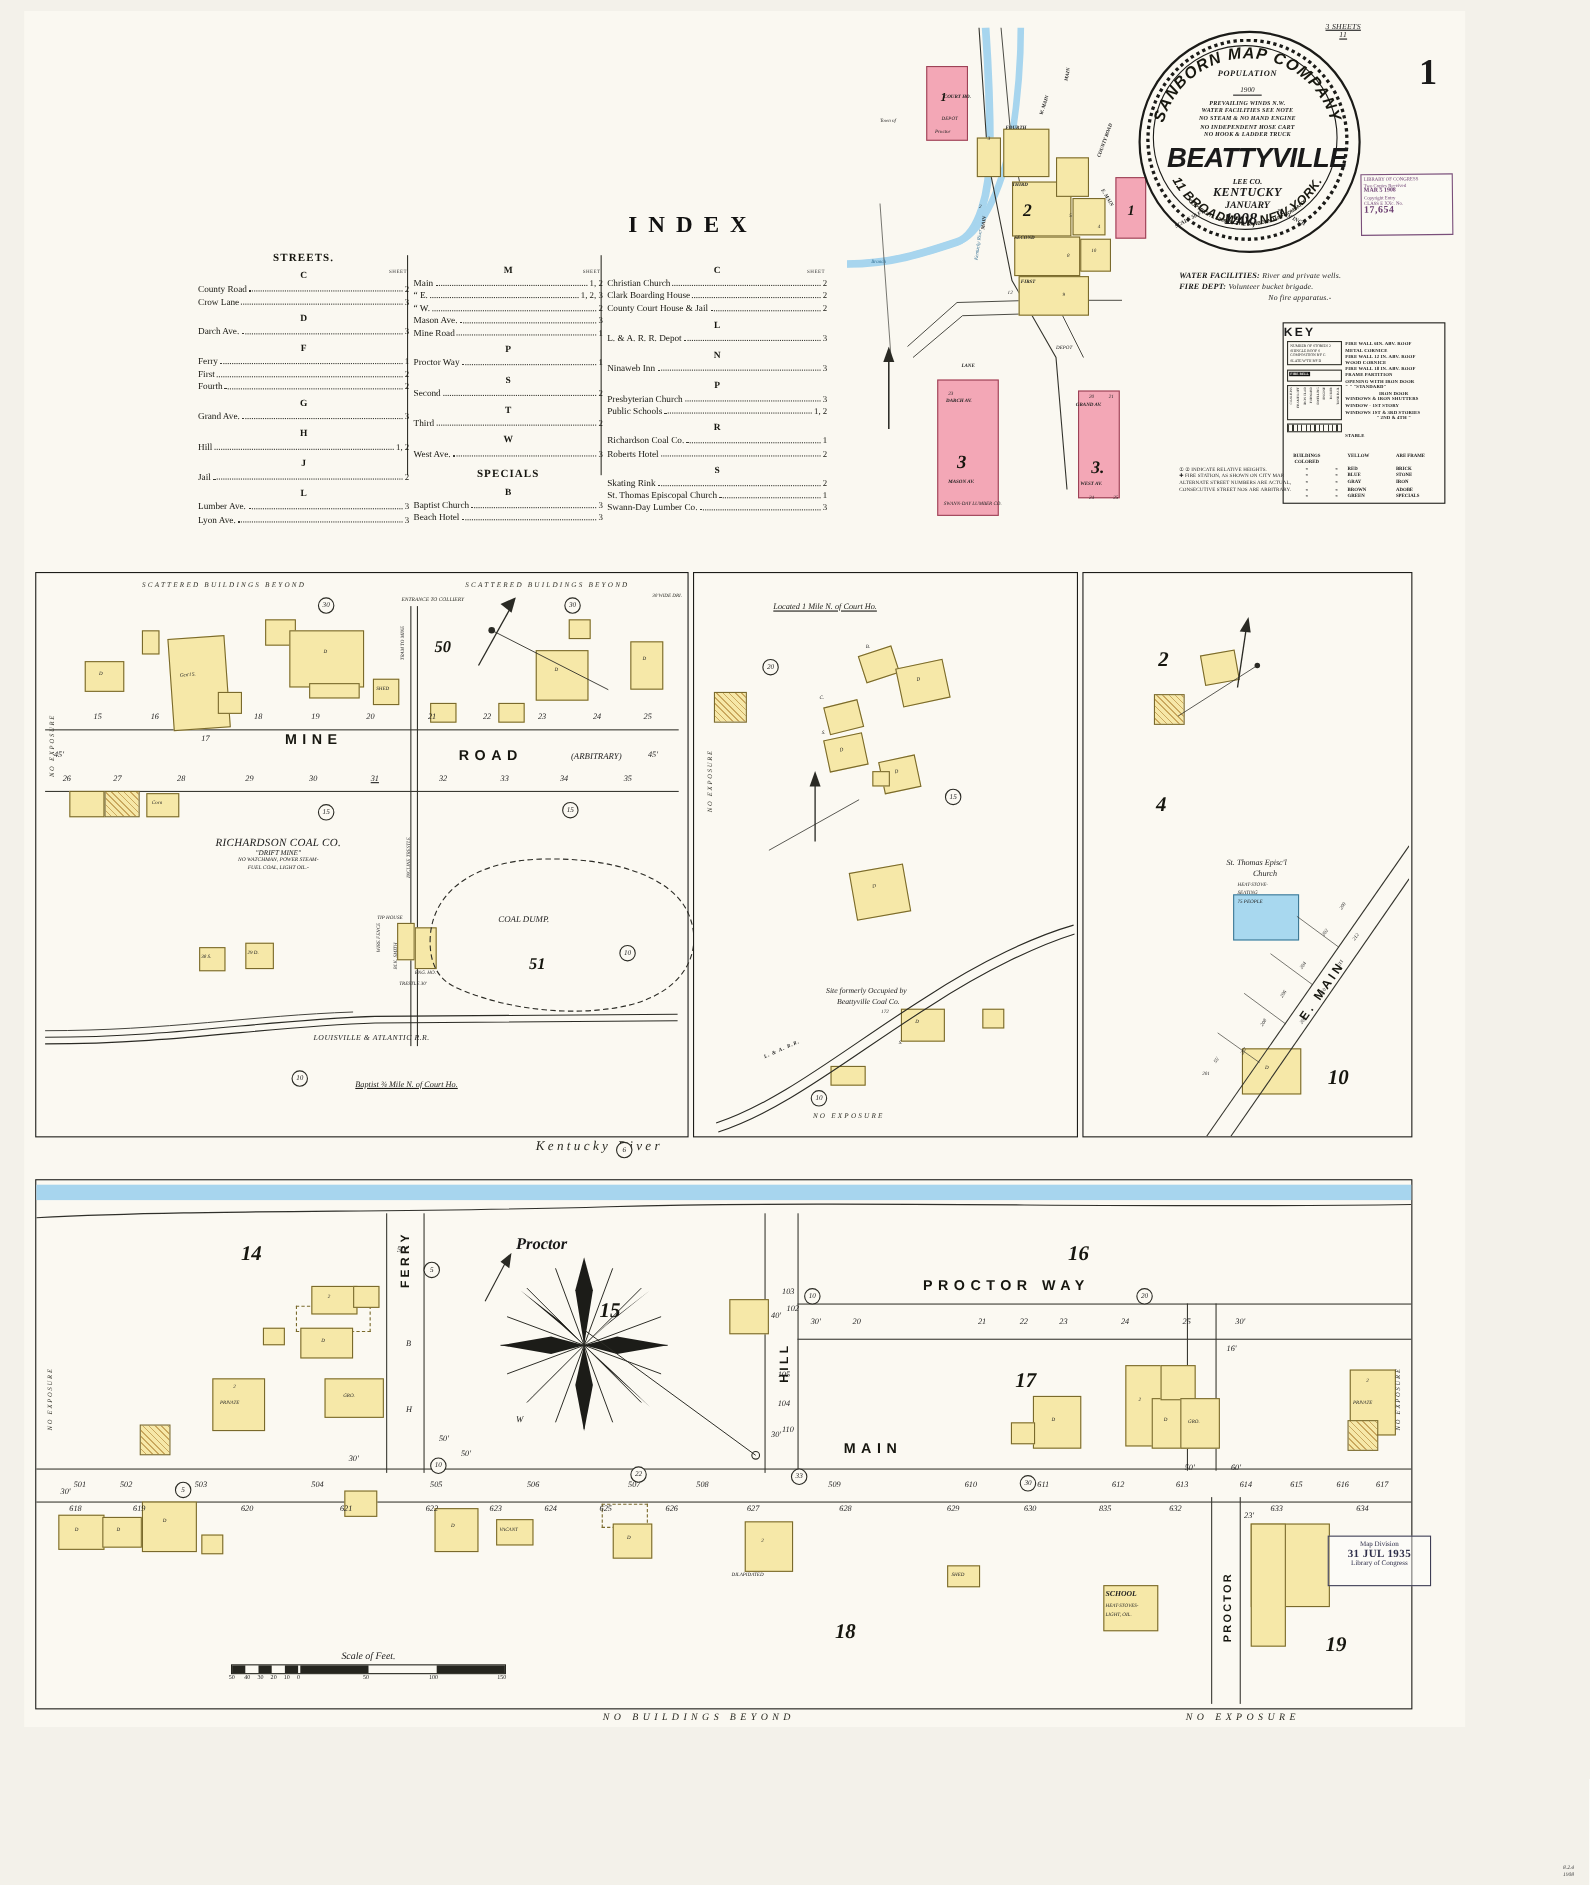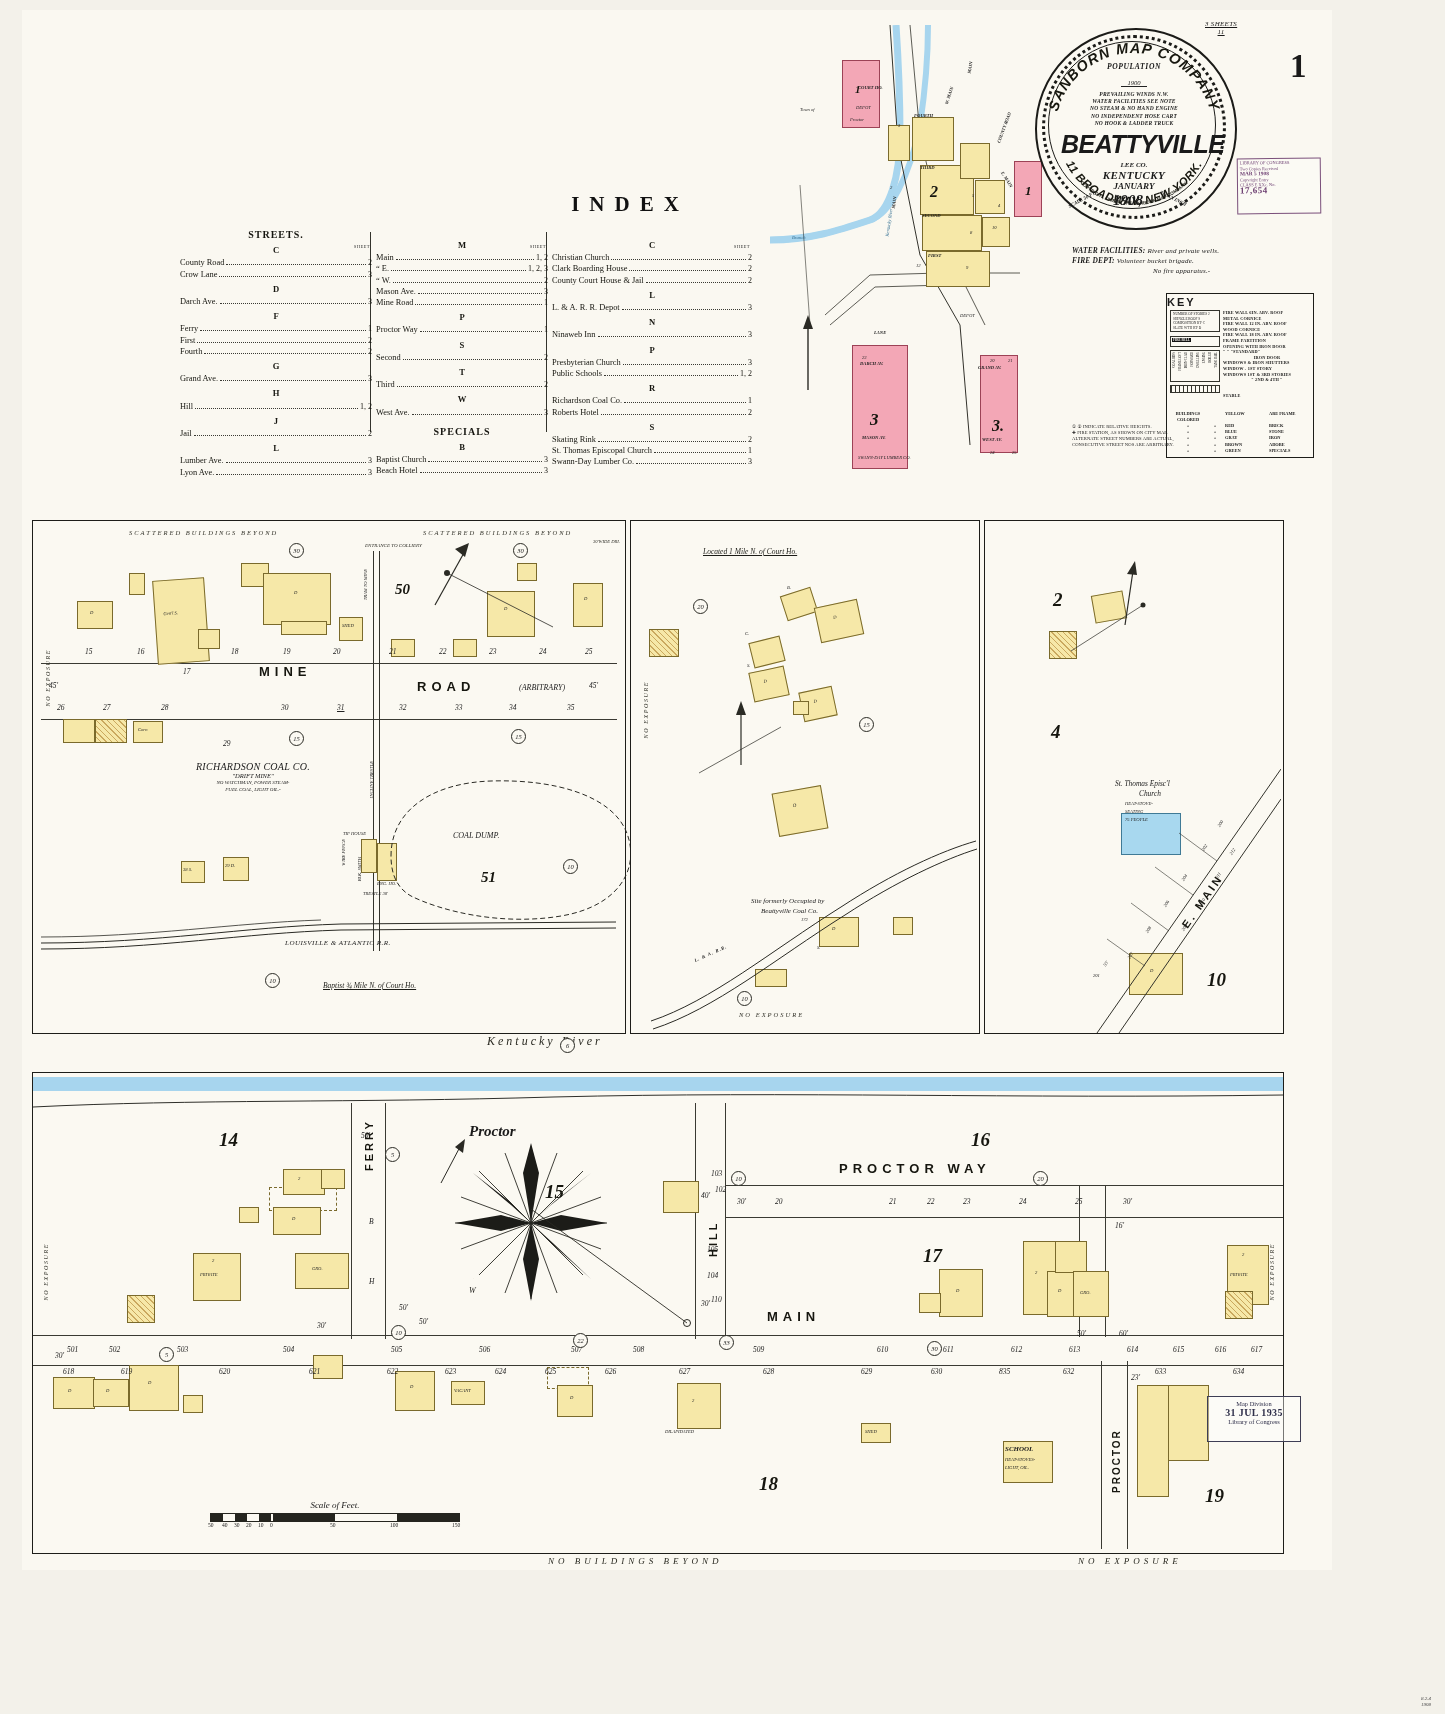--- a/index.html
+++ b/index.html
@@ -727,21 +727,21 @@
     <div class="lbl num" style="left:300px;top:126px;">20</div>
     <div class="lbl num" style="left:356px;top:126px;">21</div>
     <div class="lbl num" style="left:406px;top:126px;">22</div>
     <div class="lbl num" style="left:456px;top:126px;">23</div>
     <div class="lbl num" style="left:506px;top:126px;">24</div>
     <div class="lbl num" style="left:552px;top:126px;">25</div>
 
     <div class="lbl num" style="left:24px;top:182px;">26</div>
     <div class="lbl num" style="left:70px;top:182px;">27</div>
     <div class="lbl num" style="left:128px;top:182px;">28</div>
-    <div class="lbl num" style="left:190px;top:182px;margin-top:36px;">29</div>
+    <div class="lbl num" style="left:190px;top:182px;">29</div>
     <div class="lbl num" style="left:248px;top:182px;">30</div>
     <div class="lbl num" style="left:304px;top:182px;text-decoration:underline;">31</div>
     <div class="lbl num" style="left:366px;top:182px;">32</div>
     <div class="lbl num" style="left:422px;top:182px;">33</div>
     <div class="lbl num" style="left:476px;top:182px;">34</div>
     <div class="lbl num" style="left:534px;top:182px;">35</div>
 
     <div class="lbl num" style="left:16px;top:160px;">45'</div>
     <div class="lbl num" style="left:556px;top:160px;">45'</div>
 

